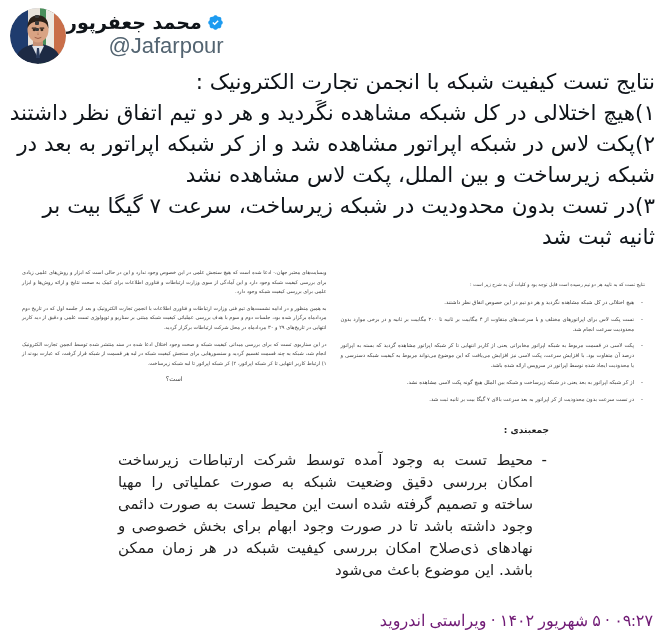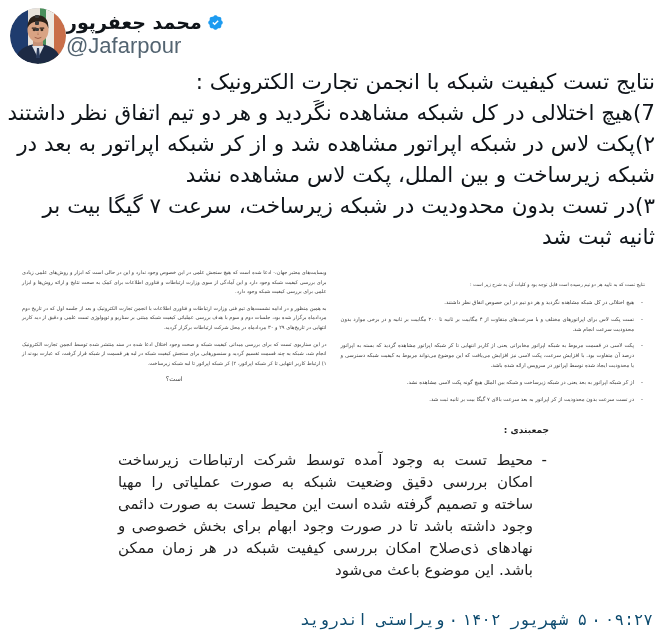--- a/index.html
+++ b/index.html
@@ -39,21 +39,21 @@
     border-radius: 50%;
     overflow: hidden;
     position: relative;
     background: #c9ccd1;
   }
   .avatar svg { display: block; width: 56px; height: 56px; }
 
   .name-block {
     display: flex;
     flex-direction: column;
-    align-items: flex-end;
+    align-items: flex-start;
     margin-right: 8px;
     padding-top: 4px;
   }
   .name-row {
     display: flex;
     flex-direction: row-reverse;
     align-items: center;
     gap: 5px;
   }
   .display-name {
@@ -217,23 +217,23 @@
   .tweet-footer {
     position: absolute;
     bottom: 4px;
     right: 0;
     width: 667px;
     padding: 0 14px 0 0;
     text-align: right;
     direction: rtl;
   }
   .footer-meta {
-    font-family: Liberation Mono, monospace;
+    font-family: Liberation Serif, serif;
     font-size: 16px;
-    color: #0c4a6e;
+    color: #701a75;
     line-height: 22px;
     white-space: nowrap;
     display: inline-block;
   }
   .footer-meta .dot { margin: 0 4px; }
 </style>
 </head>
 <body>
 
 <div class="tweet-card">
@@ -292,21 +292,21 @@
 
     <div class="more-menu">
       <span></span>
       <span></span>
       <span></span>
     </div>
   </div>
 
   <div class="tweet-text">
     <span class="ln">نتایج تست کیفیت شبکه با انجمن تجارت الکترونیک :</span>
-    <span class="ln">7)هیچ اختلالی در کل شبکه مشاهده نگَردید و هر دو تیم اتفاق نظر داشتند</span>
+    <span class="ln">۱)هیچ اختلالی در کل شبکه مشاهده نگَردید و هر دو تیم اتفاق نظر داشتند</span>
     <span class="ln wrap">۲)پکت لاس در شبکه اپراتور مشاهده شد و از کر شبکه اپراتور به بعد در شبکه زیرساخت و بین الملل، پکت لاس مشاهده نشد</span>
     <span class="ln wrap">۳)در تست بدون محدودیت در شبکه زیرساخت، سرعت ۷ گیگا بیت بر ثانیه ثبت شد</span>
   </div>
 
   <div class="doc-image">
 
     <div class="doc-cols">
 
       <div class="doc-col left">
         <p class="doc-p lead">نتایج تست که به تایید هر دو تیم رسیده است قابل توجه بود و کلیات آن به شرح زیر است :</p>

